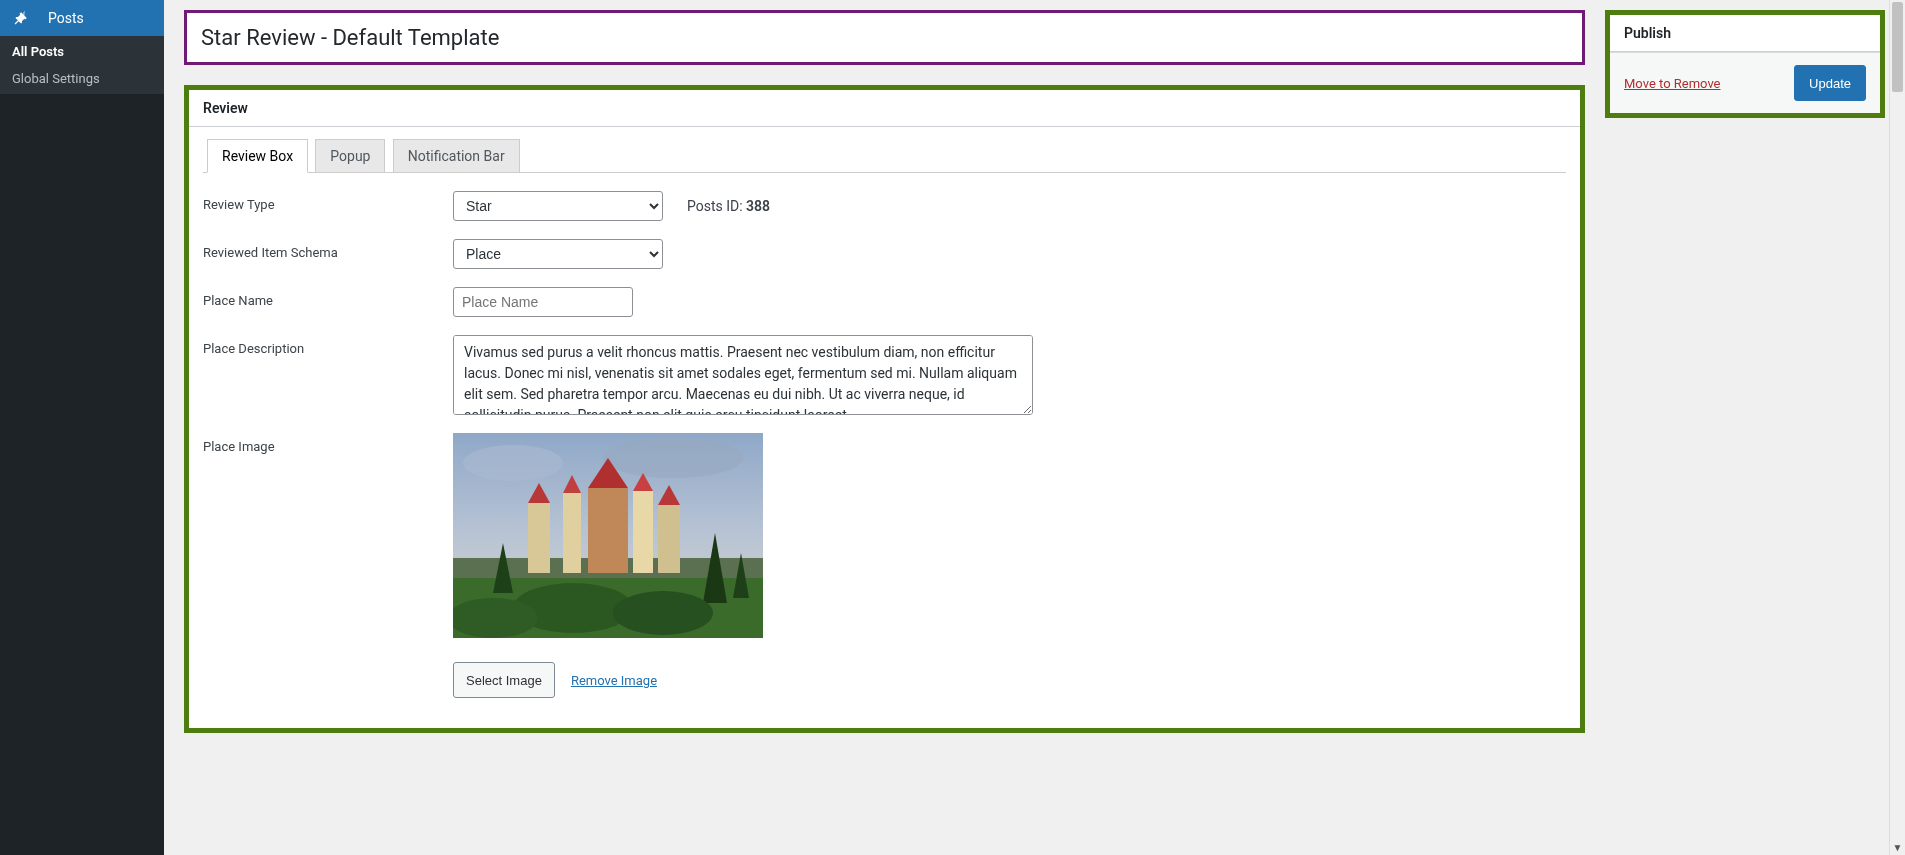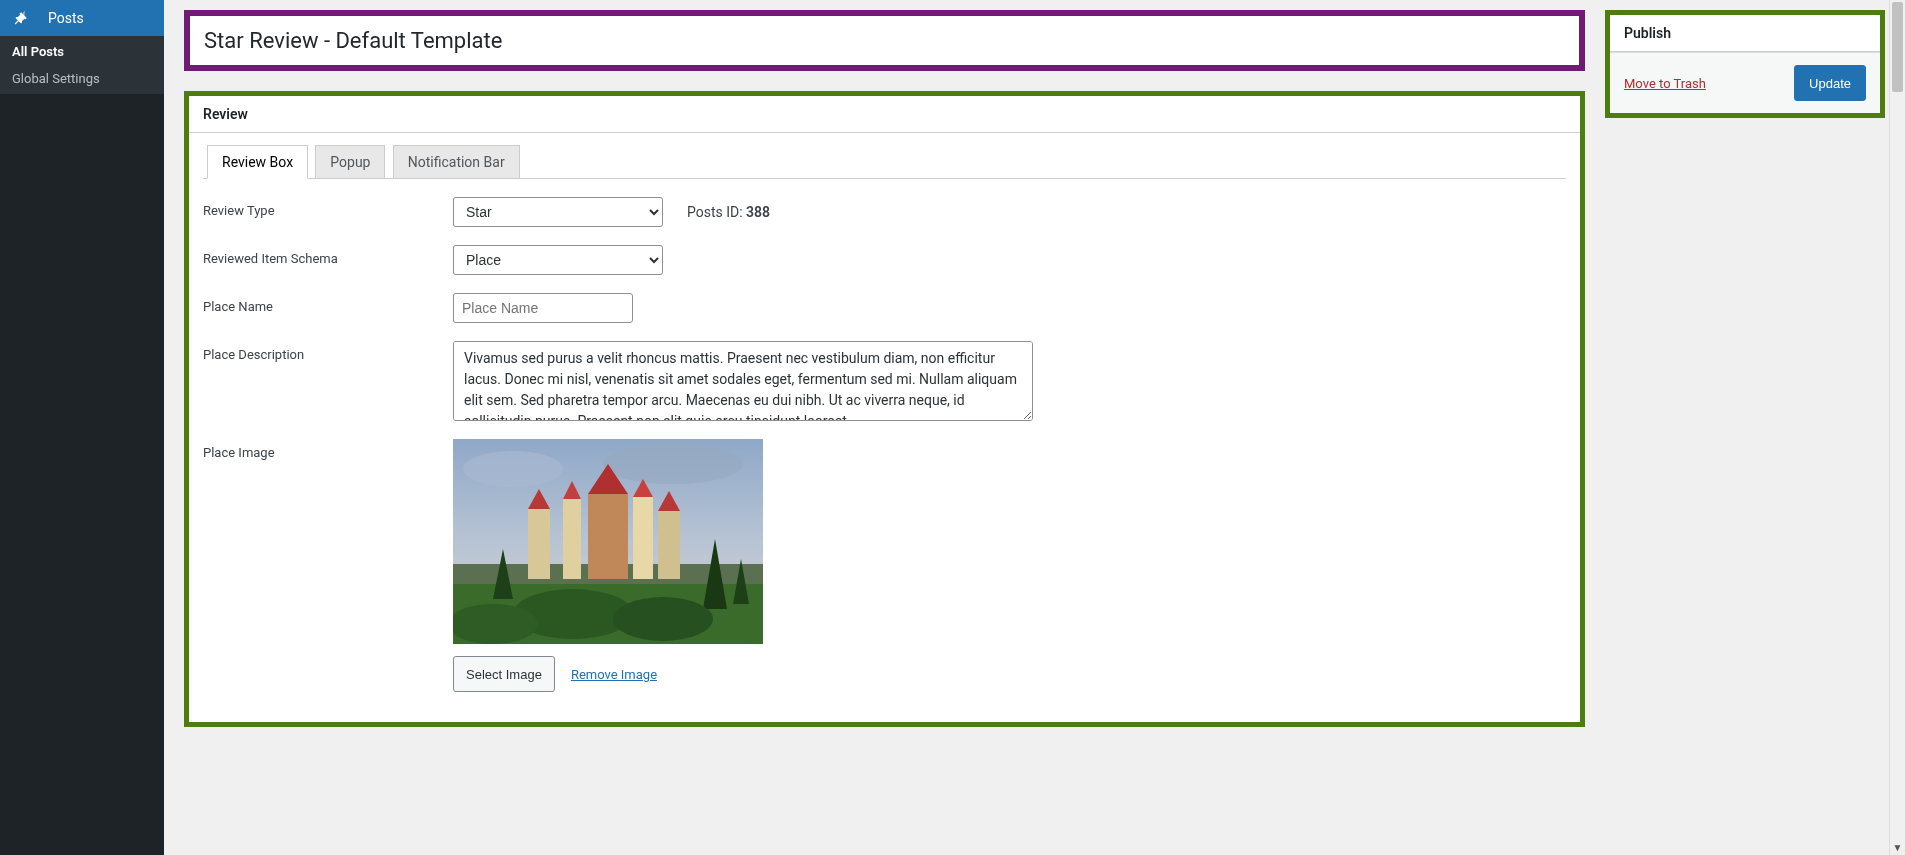--- a/index.html
+++ b/index.html
@@ -72,21 +72,21 @@
   }
   .content-col { flex: 1; min-width: 0; }
   .side-col { width: 280px; flex-shrink: 0; }
 
   h1.page-title {
     font-size: 22px;
     font-weight: 400;
     color: #23282d;
     padding: 12px 14px;
     background: #fff;
-    border: 6px solid #701a75;
+    border: 3px solid #701a75;
     margin-bottom: 20px;
     margin-top: 10px;
   }
 
   .postbox {
     background: #fff;
     border: 5px solid #4d7c0f;
     margin-bottom: 20px;
   }
   .postbox-header {
@@ -290,21 +290,21 @@
 
           <div class="form-row">
             <div class="label">Place Description</div>
             <div class="field">
               <textarea class="desc" style="">Vivamus sed purus a velit rhoncus mattis. Praesent nec vestibulum diam, non efficitur lacus. Donec mi nisl, venenatis sit amet sodales eget, fermentum sed mi. Nullam aliquam elit sem. Sed pharetra tempor arcu. Maecenas eu dui nibh. Ut ac viverra neque, id sollicitudin purus. Praesent non elit quis arcu tincidunt laoreet.</textarea>
             </div>
           </div>
 
           <div class="form-row">
             <div class="label">Place Image</div>
-            <div class="field" style="flex-direction:column;align-items:flex-start;gap:12px;">
+            <div class="field" style="flex-direction:column;align-items:flex-start;">
               <svg class="place-image-preview" viewBox="0 0 310 205" preserveAspectRatio="xMidYMid slice">
                 <defs>
                   <linearGradient id="sky" x1="0" y1="0" x2="0" y2="1">
                     <stop offset="0" stop-color="#8fa8c8"></stop>
                     <stop offset="0.5" stop-color="#b8c4d4"></stop>
                     <stop offset="1" stop-color="#d8d4c8"></stop>
                   </linearGradient>
                 </defs>
                 <rect width="310" height="205" fill="url(#sky)"></rect>
                 <ellipse cx="60" cy="30" rx="50" ry="18" fill="#a8b8d0" opacity="0.7"></ellipse>
@@ -340,21 +340,21 @@
         </div>
       </div>
     </div>
 
     <div class="side-col">
       <div class="postbox" style="margin-top:10px;">
         <div class="postbox-header">
           <h2>Publish</h2>
         </div>
         <div class="publish-actions">
-          <a class="trash-link">Move to Trash</a>
+          <a class="trash-link">Move to Remove</a>
           <button class="button button-primary">Update</button>
         </div>
       </div>
     </div>
   </div>
 </div>
 
 <div class="outer-scroll">
   <div class="thumb"></div>
   <div class="arrow-down">▼</div>

